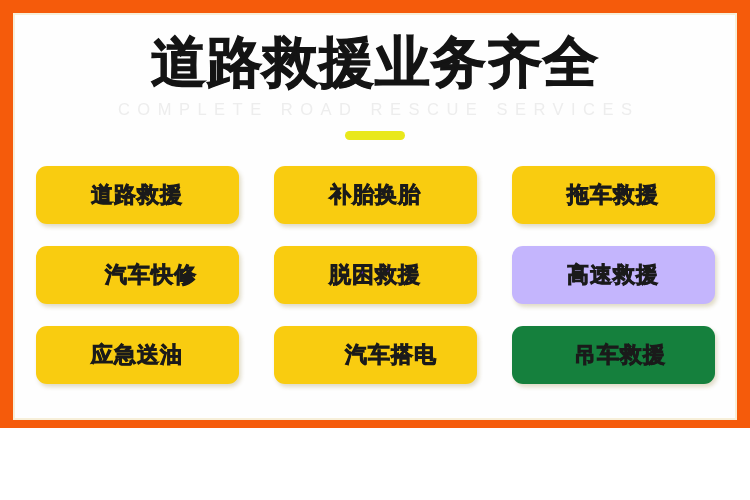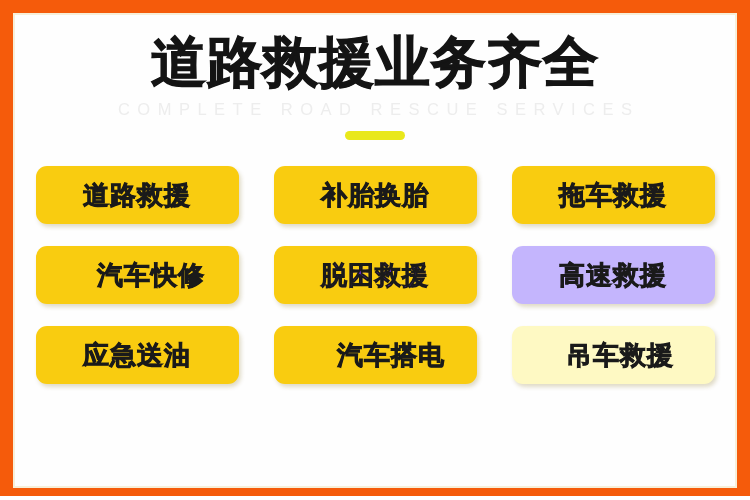--- a/index.html
+++ b/index.html
@@ -5,21 +5,21 @@
 <style>
   html, body {
     margin: 0;
     padding: 0;
     background: #ffffff;
   }
 
   .poster {
     position: relative;
     width: 750px;
-    height: 496px;
+    height: 428px;
     box-sizing: border-box;
     background: var(--frame-color, #F55B0B);
     overflow: hidden;
     font-family: "Liberation Sans", "DejaVu Sans", sans-serif;
   }
 
   
   .inner-rule {
     position: absolute;
     left: 13px;
@@ -96,21 +96,21 @@
     align-items: center;
     justify-content: center;
     background: #F9CC10;
     border-radius: 11px;
     box-shadow: 2px 3px 4px rgba(120, 95, 0, 0.22);
     cursor: pointer;
     user-select: none;
   }
 
   .service-chip-label {
-    font-size: 26px;
+    font-size: 22px;
     font-weight: 700;
     color: #1A1A1A;
     letter-spacing: 1px;
     white-space: nowrap;
     -webkit-text-stroke: 0.85px #1A1A1A;
   }
 </style>
 </head>
 <body>
 
@@ -155,19 +155,19 @@
       </div>
 
       <div class="service-chip" style="background: rgb(249, 204, 16);">
         <span class="service-chip-label" style="color: rgb(26, 26, 26); font-family: Liberation Mono, monospace; -webkit-text-stroke: 0.85px rgb(26, 26, 26);">应急送油</span>
       </div>
 
       <div class="service-chip" style="background: rgb(249, 204, 16); padding-left: 32px;">
         <span class="service-chip-label" style="color: rgb(26, 26, 26); -webkit-text-stroke: 0.85px rgb(26, 26, 26);">汽车搭电</span>
       </div>
 
-      <div class="service-chip" style="background: #fef9c3; padding-left: 14px;">
+      <div class="service-chip" style="background: #15803d; padding-left: 14px;">
         <span class="service-chip-label" style="color: rgb(26, 26, 26); -webkit-text-stroke: 0.85px rgb(26, 26, 26);">吊车救援</span>
       </div>
 
     </div>
   </div>
 </div>
 
 </body></html>

